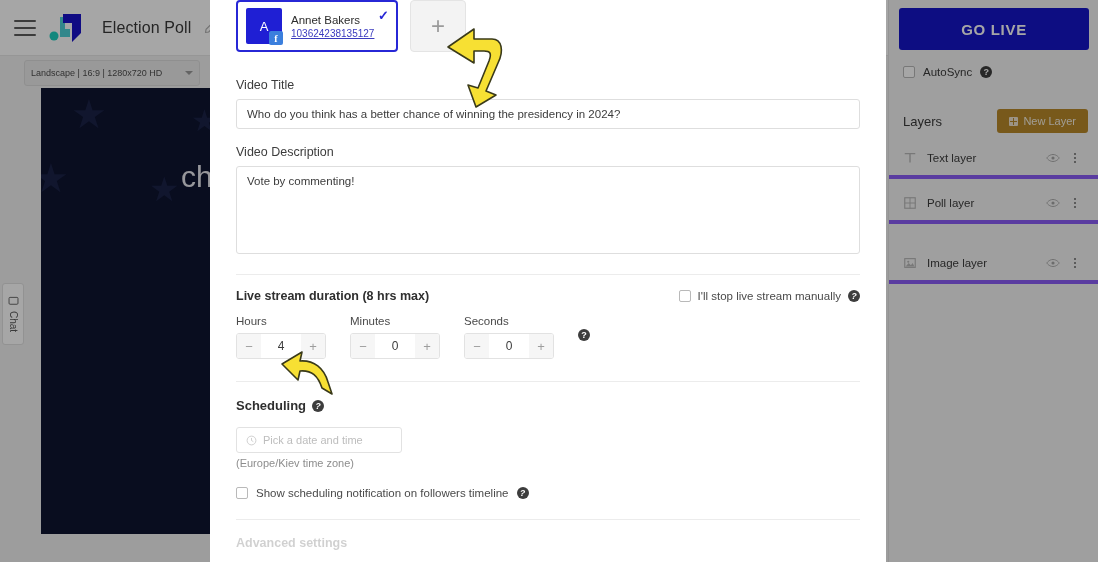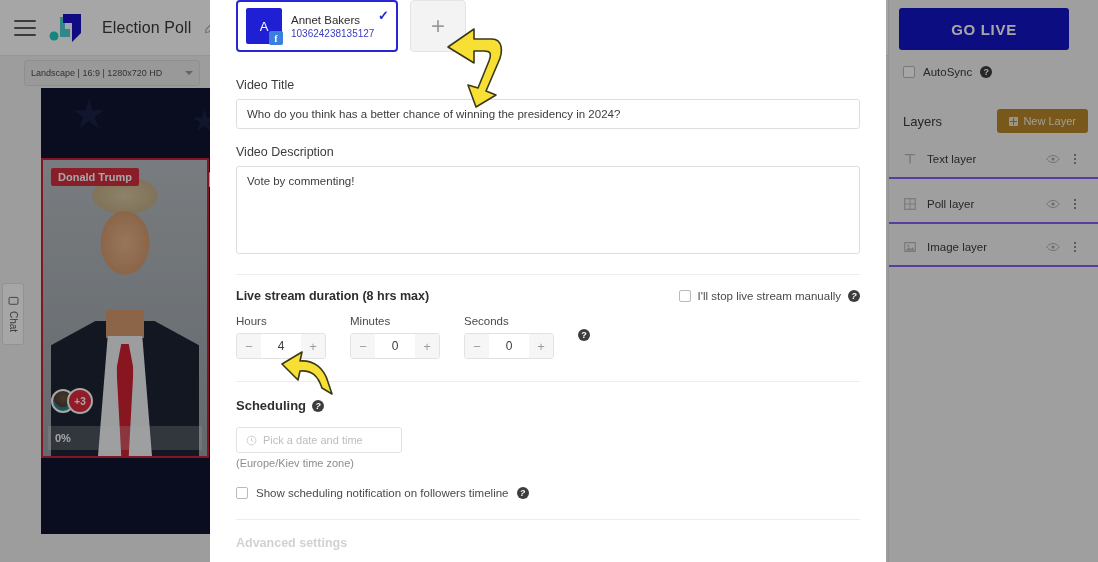--- a/index.html
+++ b/index.html
@@ -118,21 +118,21 @@
   .chat-tab .lbl {
     writing-mode: vertical-rl; font-size: 10px; color: #5a5a5a;
   }
 
   
   .right-panel {
     position: absolute; top: 0; right: 0; width: 210px; height: 562px;
     background: #f4f4f4; border-left: 1px solid #e3e3e3;
   }
   .go-live-btn {
-    position: absolute; top: 8px; left: 10px; width: 170px; height: 42px;
+    position: absolute; top: 8px; left: 10px; width: 190px; height: 42px;
     background: #1414c8; color: #fff;
     font-size: 15px; font-weight: 700; letter-spacing: .7px;
     display: flex; align-items: center; justify-content: center;
     border-radius: 3px; border: none; cursor: pointer;
   }
   .autosync-row {
     position: absolute; top: 66px; left: 14px;
     display: flex; align-items: center; gap: 8px;
   }
   .cbx { width: 12px; height: 12px; border: 1px solid #b9b9b9; background: #fff; border-radius: 2px; cursor: pointer; flex: none; }
@@ -155,21 +155,21 @@
     display: flex; align-items: center; gap: 5px; cursor: pointer;
   }
   .plus-sq { width: 9px; height: 9px; background: #f0e4cf; position: relative; border-radius: 1px; }
   .plus-sq::before, .plus-sq::after { content:""; position:absolute; background:#b8892a; }
   .plus-sq::before { left: 4px; top: 1px; width: 1px; height: 7px; }
   .plus-sq::after { top: 4px; left: 1px; height: 1px; width: 7px; }
 
   .layer-row {
     position: absolute; left: 0; right: 0; height: 38px;
     display: flex; align-items: center; padding: 0 18px 0 14px; gap: 10px;
-    border-bottom: 2px solid #8b5cf6;
+    border-bottom: 4px solid #8b5cf6;
     cursor: pointer;
   }
   .layer-row .lname { font-size: 11.5px; color: #3b3b3b; flex: 1; }
   .layer-ico { width: 14px; height: 14px; opacity: .35; flex: none; }
   .eye-ico { width: 14px; height: 12px; opacity: .45; cursor: pointer; }
   .dots { width: 10px; display: flex; flex-direction: column; gap: 2px; align-items: center; cursor: pointer; }
   .dots i { width: 2px; height: 2px; background: #6a6a6a; border-radius: 50%; display: block; }
 
   
   .dim {
@@ -200,21 +200,21 @@
     position: relative; flex: none;
   }
   .fb-badge {
     position: absolute; right: -1px; bottom: -1px;
     width: 14px; height: 14px; background: #3b7fdd; border-radius: 2px;
     color: #fff; font-size: 10px; font-weight: 700;
     display: flex; align-items: center; justify-content: center;
     font-family: "Liberation Serif", serif;
   }
   .acct-name { font-size: 11.5px; color: #2c2c2c; line-height: 1.35; }
-  .acct-id { font-size: 10px; color: #3b3bbf; }
+  .acct-id { font-size: 10px; color: #3b3bbf; text-decoration: underline; }
   .acct-check { position: absolute; top: 6px; right: 7px; color: #2727d6; font-size: 13px; font-weight: 700; }
   .add-acct {
     width: 56px; height: 52px; background: #f3f3f3; border: 1px solid #e4e4e4;
     border-radius: 4px; display: flex; align-items: center; justify-content: center;
     color: #9a9a9a; font-size: 24px; cursor: pointer;
   }
 
   .text-input {
     width: 100%; height: 30px;
     border: 1px solid #dedede; border-radius: 3px;
@@ -300,36 +300,20 @@
       <div class="stars">
         <div class="star" style="left:30px; top:6px;">★</div>
         <div class="star" style="left:-8px; top:70px;">★</div>
         <div class="star" style="left:108px; top:84px; font-size:34px;">★</div>
         <div class="star" style="left:150px; top:18px; font-size:30px;">★</div>
         <div class="star" style="left:200px; top:120px;">★</div>
         <div class="star" style="left:250px; top:30px; font-size:36px;">★</div>
       </div>
       <div class="ch-text">ch</div>
 
-      <div class="poll-img-wrap">
-        <div class="poll-photo">
-          <div class="suit"></div>
-          <div class="neck"></div>
-          <div class="shirt"></div>
-          <div class="tie"></div>
-        </div>
-        <div class="name-tag">Donald Trump</div>
-        <div class="voters">
-          <div class="voter-av"></div>
-          <div class="voter-more">+3</div>
-        </div>
-        <div class="pct-bar">
-          <span>0%</span>
-        </div>
-      </div>
 
       <div class="poll-img-wrap second">
         <div class="poll-photo second"></div>
       </div>
     </div>
 
     <div class="chat-tab">
       <svg width="11" height="11" viewBox="0 0 16 16">
         <rect x="1.5" y="2" width="13" height="10" rx="1.5" fill="none" stroke="#5a5a5a" stroke-width="1.3"></rect>
       </svg>
@@ -379,21 +363,21 @@
           <path d="M1 6s3-4.5 8-4.5S17 6 17 6s-3 4.5-8 4.5S1 6 1 6z" fill="none" stroke="#4a4a4a" stroke-width="1.2"></path>
           <circle cx="9" cy="6" r="2" fill="#4a4a4a"></circle>
         </svg>
         <div class="dots">
             <i></i>
             <i></i>
             <i></i>
           </div>
       </div>
 
-      <div class="layer-row" style="top:229px;justify-content:space-between;">
+      <div class="layer-row" style="top:246px;justify-content:space-between;">
         <svg class="layer-ico" viewBox="0 0 16 16">
           <rect x="2" y="3" width="12" height="10" fill="none" stroke="#4a4a4a" stroke-width="1.3"></rect>
           <circle cx="6" cy="6.5" r="1.2" fill="#4a4a4a"></circle>
           <path d="M3 12l3.5-4 2.5 2.5L11 8l2 4z" fill="#4a4a4a"></path>
         </svg>
         <span class="lname">Image layer</span>
         <svg class="eye-ico" viewBox="0 0 18 12">
           <path d="M1 6s3-4.5 8-4.5S17 6 17 6s-3 4.5-8 4.5S1 6 1 6z" fill="none" stroke="#4a4a4a" stroke-width="1.2"></path>
           <circle cx="9" cy="6" r="2" fill="#4a4a4a"></circle>
         </svg>

